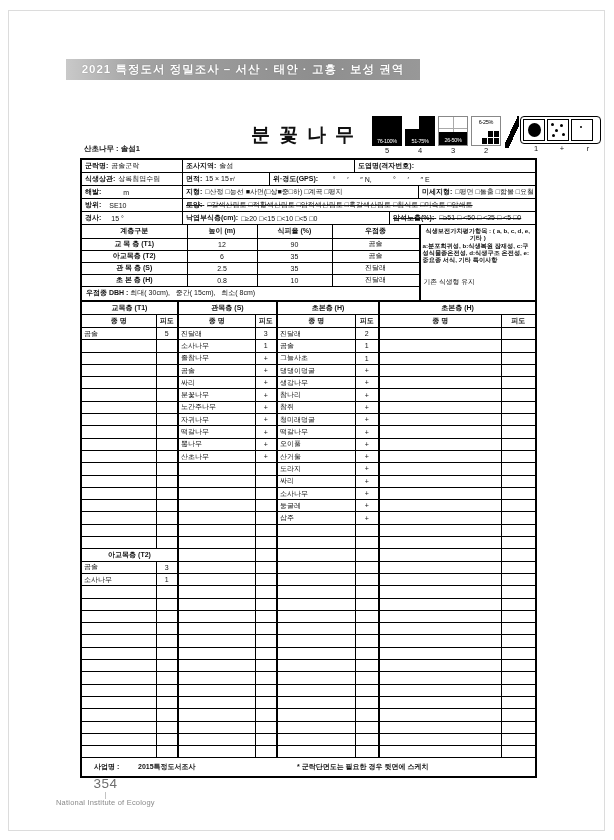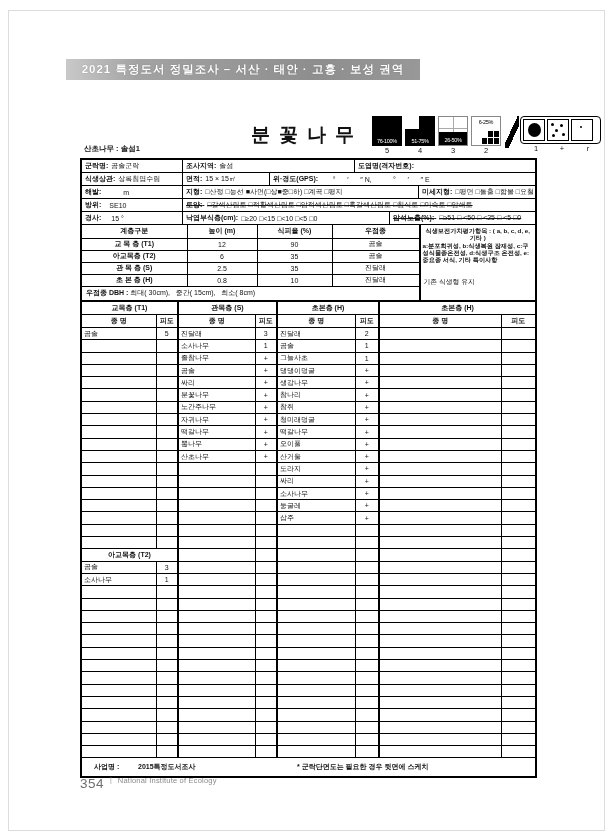--- a/index.html
+++ b/index.html
@@ -93,21 +93,21 @@
   .species-table .gstart { border-left: 2px solid #000; }
   .species-table td.sub-header { text-align: center; font-weight: bold; }
   .species-table tr td:first-child, .species-table tr th:first-child { border-left: none; }
   .species-table tr td:last-child, .species-table tr th:last-child { border-right: none; }
   
   .form-footer { position: relative; height: 18px; font-size: 7px; font-weight: bold; }
   .ff-label { position: absolute; left: 12px; top: 4px; }
   .ff-value { position: absolute; left: 56px; top: 4px; }
   .ff-note { position: absolute; left: 215px; top: 4px; }
   
-  .page-footer { position: absolute; left: 80px; top: 776px; display: flex; align-items: flex-start; color: #6e6e6e; }
+  .page-footer { position: absolute; left: 56px; top: 776px; display: flex; align-items: center; color: #6e6e6e; flex-direction: column; }
   .pf-page { font-size: 13.5px; letter-spacing: 0.5px; }
   .pf-sep { font-size: 7px; margin: 0 6px; color: #999; }
   .pf-org { font-size: 7.5px; color: #8a8a8a; letter-spacing: 0.2px; }
 </style>
 </head>
 <body>
 
 <div class="page-frame"></div>
 
 <div class="banner">

